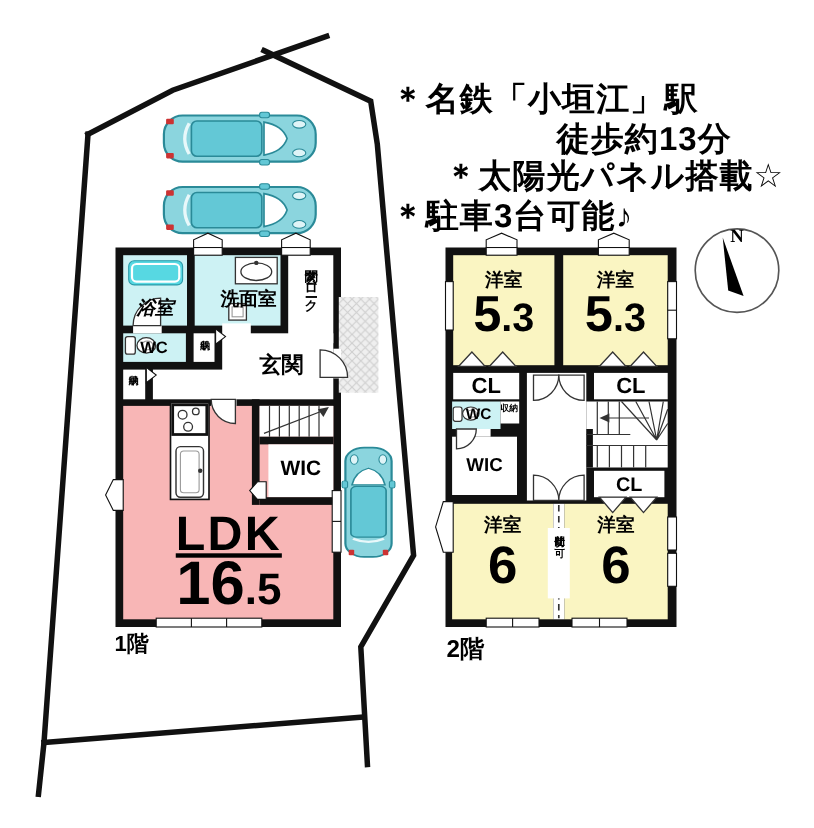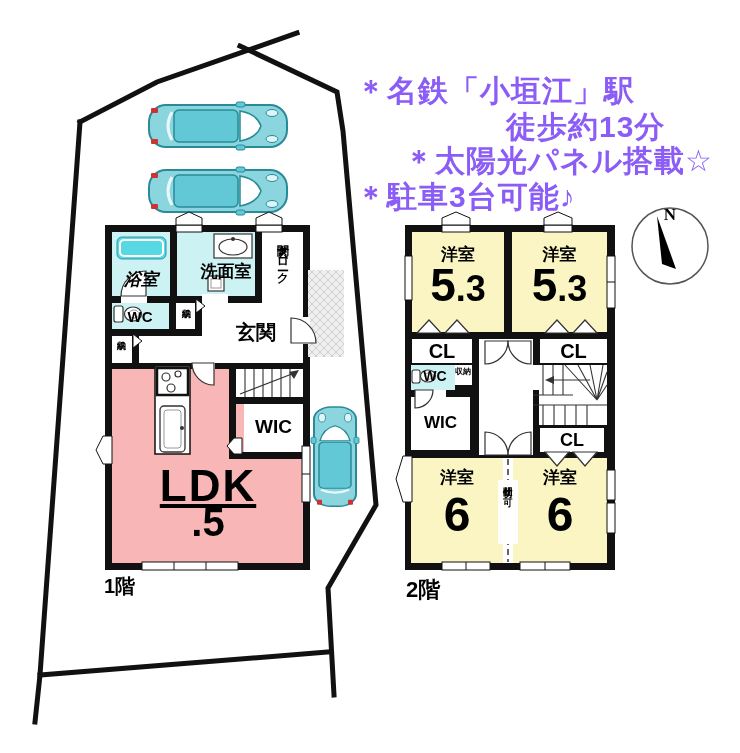--- a/index.html
+++ b/index.html
@@ -11,21 +11,21 @@
   .yellow{background:#faf5c2;}
   .pink{background:#f8b6b6;}
   .white{background:#ffffff;}
   .black{background:#111;}
   svg.overlay{position:absolute;left:0;top:0;z-index:4;pointer-events:none;}
   .lbl{position:absolute;display:flex;align-items:center;justify-content:center;
        font-weight:bold;color:#000;z-index:6;white-space:nowrap;line-height:1;}
   .lbl.left{justify-content:flex-start;}
   .vert{writing-mode:vertical-rl;text-orientation:upright;display:flex;align-items:center;justify-content:flex-start;}
   .num{display:flex;align-items:baseline;justify-content:center;}
-  .note{position:absolute;font-weight:900;font-size:30px;color:#8b5cf6;z-index:6;
+  .note{position:absolute;font-weight:900;font-size:30px;color:#000000;z-index:6;
         letter-spacing:1px;line-height:1;white-space:nowrap;}
   .serif{font-family:"Liberation Serif","DejaVu Serif",serif;}
 </style>
 </head>
 <body>
 
 <div id="canvas">
 
   <div class="floorbg" style="left:105px;top:225px;width:205px;height:345px;"></div>
   <div class="r teal" style="left:112px;top:232px;width:58px;height:64px;"></div>
@@ -225,20 +225,21 @@
   <div class="lbl vert" style="left:264px;top:236px;width:38px;height:74px;font-size:12px;">
     <div>玄関</div>
     <div>クローク</div>
   </div>
   <div class="lbl" style="left:112px;top:305px;width:56px;height:22px;font-size:15px;">WC</div>
   <div class="lbl vert" style="left:178px;top:302px;width:16px;height:28px;font-size:9px;">収納</div>
   <div class="lbl vert" style="left:113px;top:334px;width:16px;height:30px;font-size:9px;">収納</div>
   <div class="lbl" style="left:210px;top:320px;width:92px;height:24px;font-size:20px;text-align:right;">玄関</div>
   <div class="lbl" style="left:112px;top:462px;width:192px;height:48px;font-size:44px;letter-spacing:2px;text-decoration:underline;">LDK</div>
   <div class="lbl num" style="left:112px;top:502px;width:192px;height:62px;">
+    <span style="font-size:56px;font-weight:bold;">16</span>
       <span style="font-size:40px;font-weight:bold;">.5</span>
   </div>
   <div class="lbl" style="left:244px;top:414px;width:59px;height:24px;font-size:19px;">WIC</div>
   <div class="lbl left" style="left:104px;top:574px;width:64px;height:24px;font-size:20px;">1階</div>
 
   <div class="lbl" style="left:412px;top:243px;width:92px;height:22px;font-size:17px;">洋室</div>
   <div class="lbl num" style="left:412px;top:262px;width:92px;height:58px;">
     <span style="font-size:46px;font-weight:bold;">5</span>
       <span style="font-size:36px;font-weight:bold;">.3</span>
   </div>

